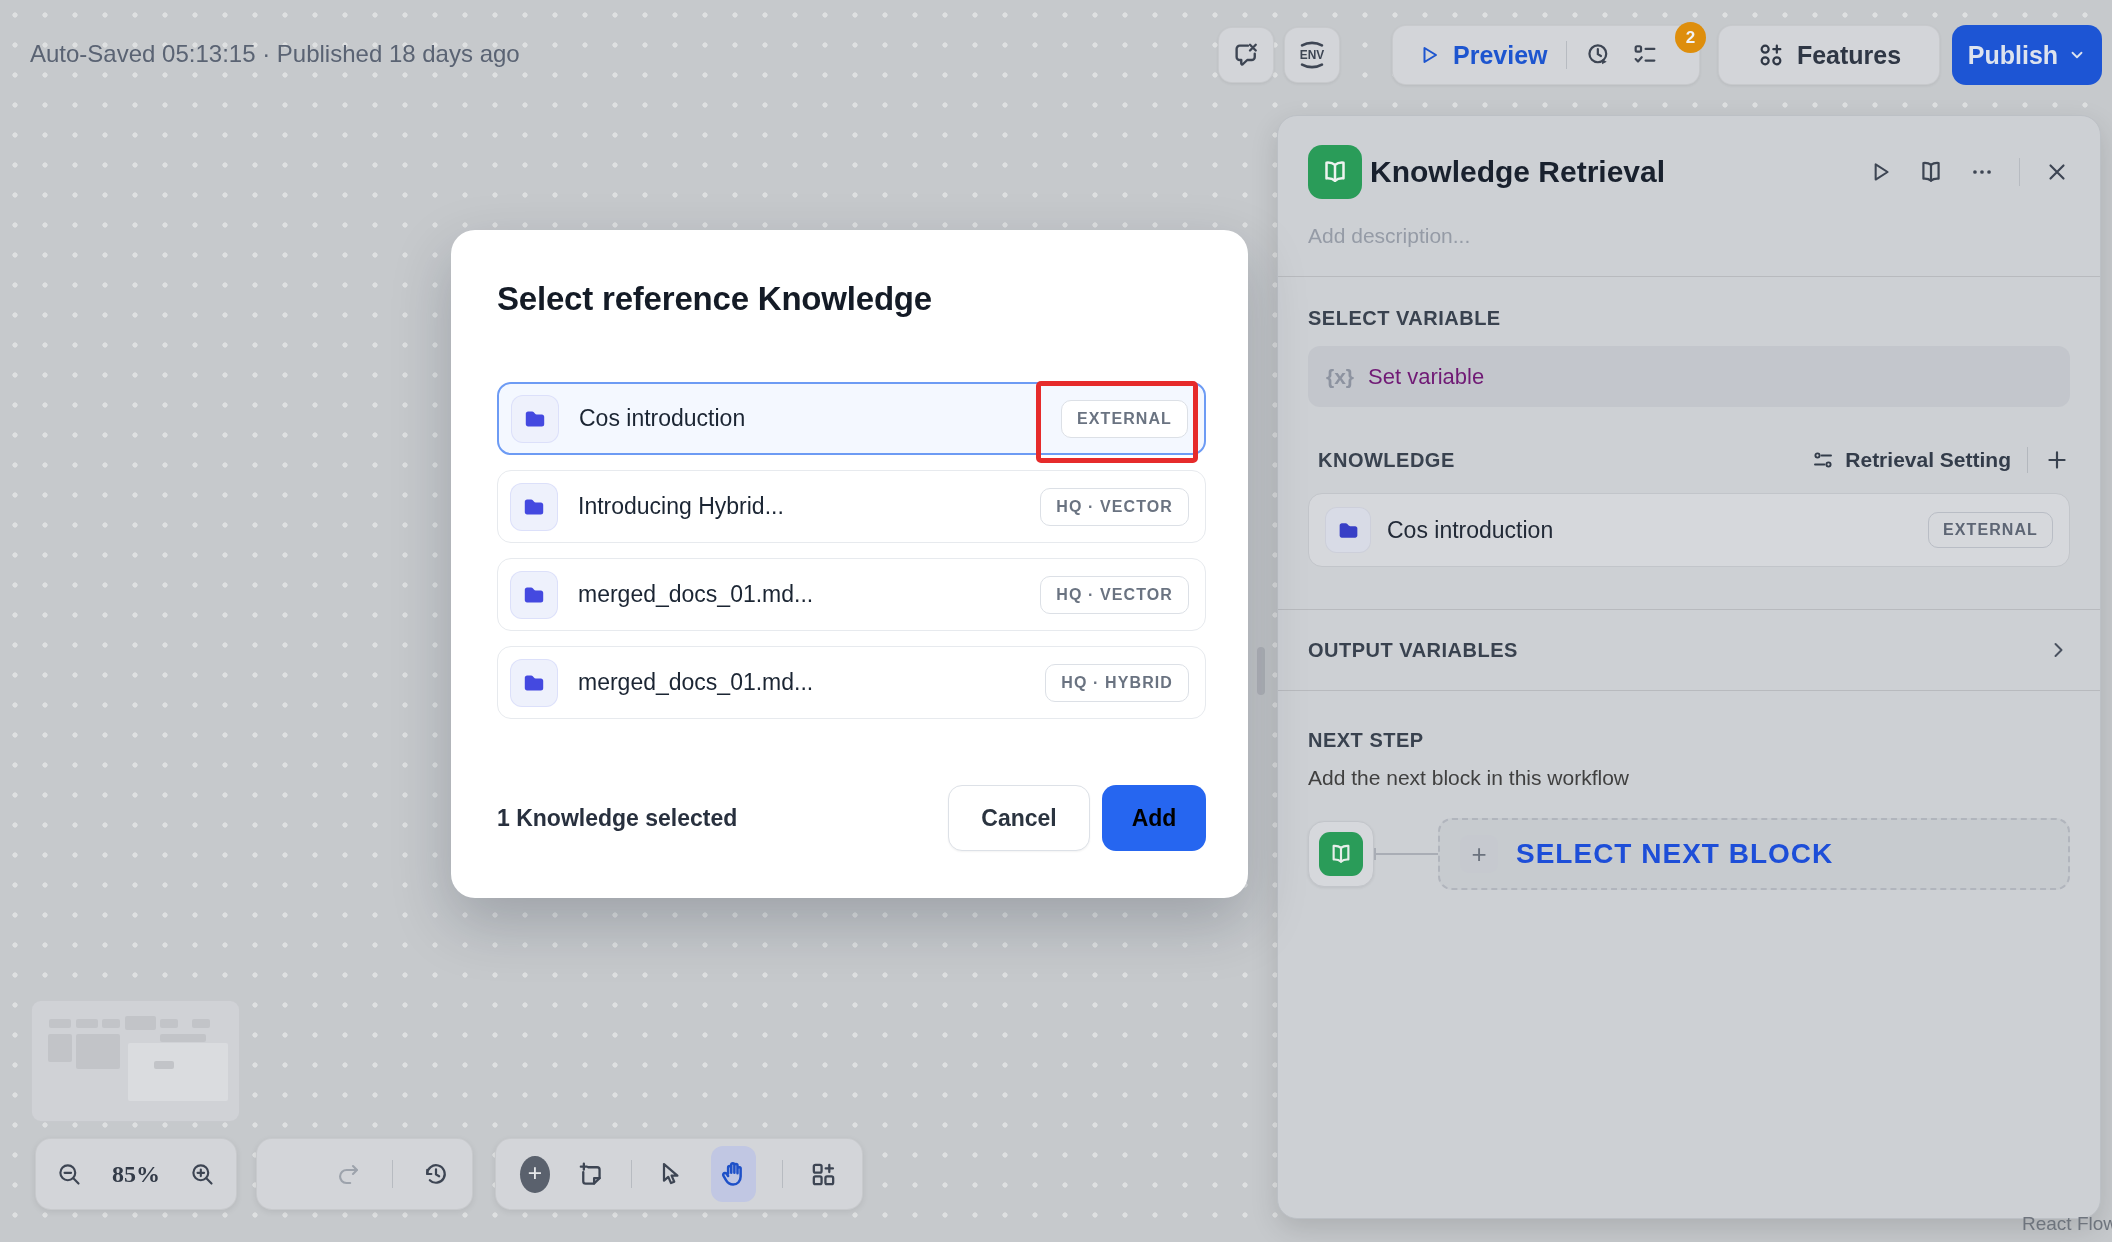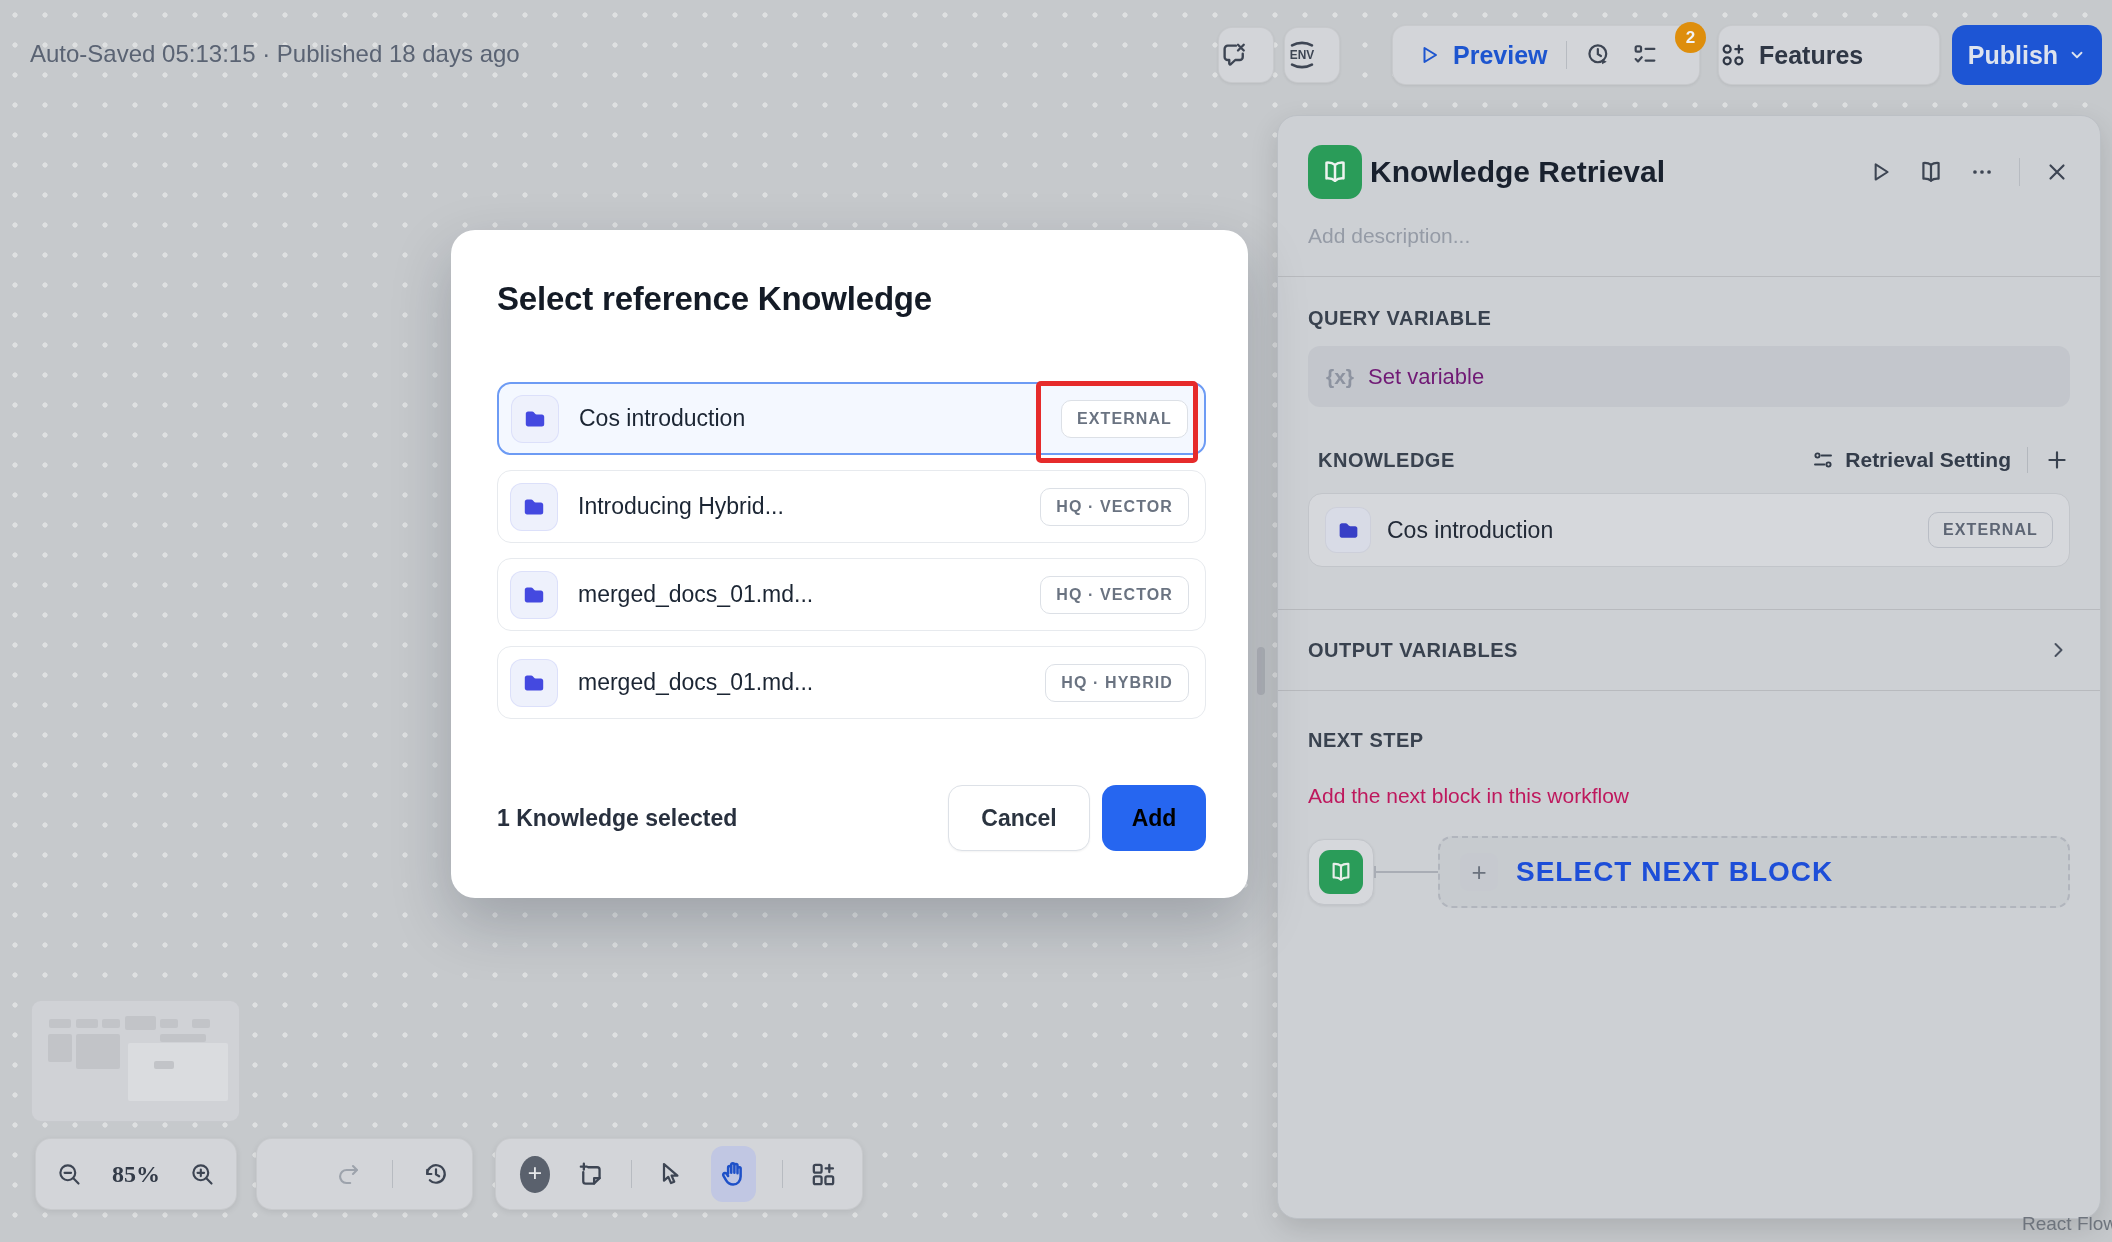--- a/index.html
+++ b/index.html
@@ -12,21 +12,21 @@
     background-size:30px 30px;
     color:#323b4a;
   }
   svg { display:block; }
 
   
   .status-text { position:absolute; left:30px; top:40px; font-size:24px; color:#5a6373; }
   .chrome-btn {
     position:absolute; background:#d3d5d9; border:1px solid rgba(0,0,0,0.05);
     border-radius:14px; box-shadow:0 1px 3px rgba(0,0,0,0.07);
-    display:flex; align-items:center; color:#3d4553; cursor:pointer;
+    display:flex; align-items:center; justify-content:center; color:#3d4553; cursor:pointer;
   }
   .btn-sq { width:56px; height:56px; top:27px; }
   .btn-annotation { left:1218px; }
   .btn-env { left:1284px; }
   .preview-group { left:1392px; top:25px; width:308px; height:60px; justify-content:flex-start; padding:0 24px; gap:18px; }
   .preview-inner { display:flex; align-items:center; gap:12px; color:#1d55cf; font-weight:bold; font-size:25px; }
   .vdiv { width:1px; height:28px; background:#b7bbc1; }
   .count-badge {
     position:absolute; left:1675px; top:22px; width:31px; height:31px; border-radius:50%;
     background:#de8e0c; color:#f2f3f5; font-size:17px; font-weight:bold;
@@ -135,21 +135,21 @@
   .kcard .folder-chip { width:46px; height:46px; background:#d8dbe6; border-color:rgba(0,0,0,0.05); }
   .kcard-name { font-size:23px; font-weight:500; color:#222a37; }
   .kcard-badge {
     margin-left:auto; padding:8px 14px; border:1.5px solid #b9bdc5; border-radius:10px;
     color:#5d6574; font-size:16px; font-weight:bold; letter-spacing:1.1px;
   }
   .hr2 { height:1px; background:rgba(0,0,0,0.10); margin:42px -30px 0; }
   .ov-row { height:80px; display:flex; align-items:center; justify-content:space-between; color:#4a5260; }
   .hr3 { height:1px; background:rgba(0,0,0,0.10); margin:0 -30px; }
   .ns-label { margin-top:38px; }
-  .ns-desc { margin-top:32px; font-size:21px; color:#be185d; }
+  .ns-desc { margin-top:14px; font-size:21px; color:#404040; }
   .ns-row { margin-top:28px; display:flex; align-items:center; }
   .ns-node {
     width:66px; height:66px; border-radius:16px; background:#d6d8dc; border:1px solid #c2c5ca;
     box-shadow:0 1px 3px rgba(0,0,0,0.08); display:flex; align-items:center; justify-content:center; flex:none;
   }
   .connector { width:64px; height:2px; background:#a9adb5; position:relative; flex:none; }
   .connector::before { content:""; position:absolute; left:0; top:-5px; width:2px; height:12px; background:#a9adb5; }
   .select-next {
     flex:1; height:72px; border:2px dashed #b1b5bd; border-radius:14px; background:rgba(100,108,120,0.05);
     display:flex; align-items:center; padding:0 20px; gap:18px; cursor:pointer;
@@ -355,21 +355,21 @@
         <svg width="26" height="26" viewBox="0 0 24 24" fill="none" stroke="currentColor" stroke-width="2" stroke-linecap="round">
             <path d="M6 6l12 12M18 6L6 18"></path>
           </svg>
       </span>
     </div>
   </div>
 
   <div class="panel-desc">Add description...</div>
   <div class="hr"></div>
 
-  <div class="sec-label qv-label">QUERY VARIABLE</div>
+  <div class="sec-label qv-label">SELECT VARIABLE</div>
   <div class="var-input">
     <span class="var-glyph">{x}</span>
     <span class="var-placeholder">Set variable</span>
   </div>
 
   <div class="knowledge-row">
     <span class="sec-label">KNOWLEDGE</span>
     <span class="retrieval">
       <span>
         <svg width="24" height="24" viewBox="0 0 24 24" fill="none" stroke="#333c4a" stroke-width="1.9" stroke-linecap="round">

